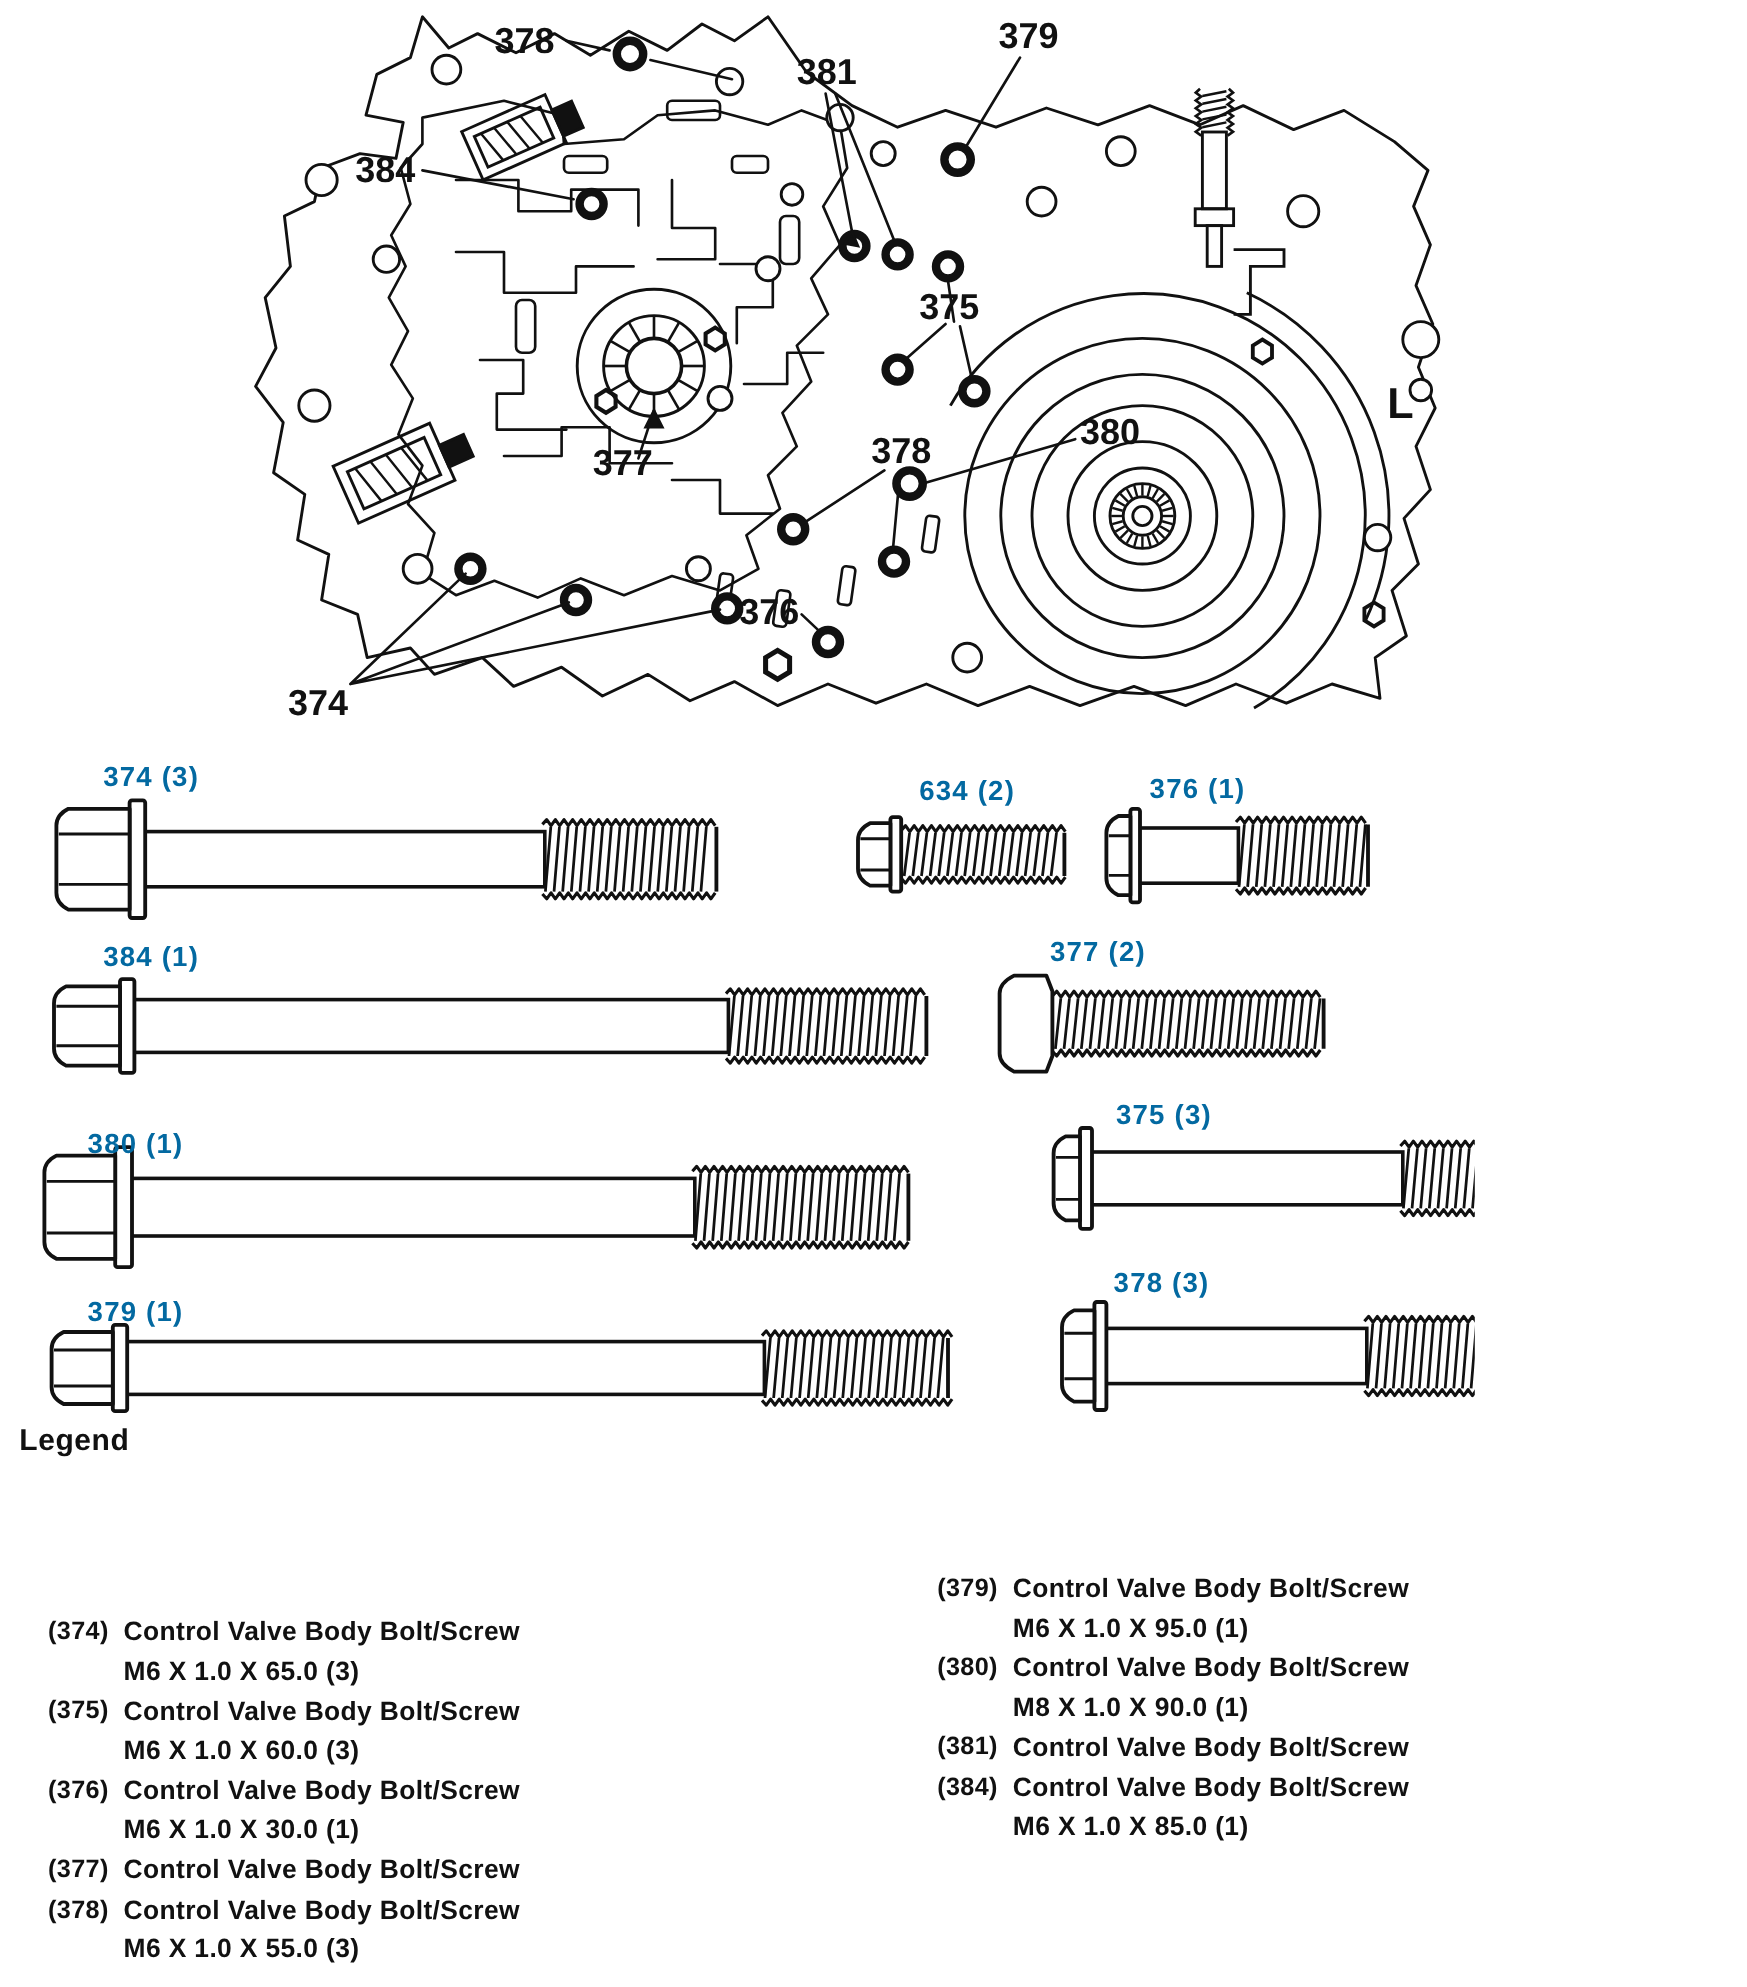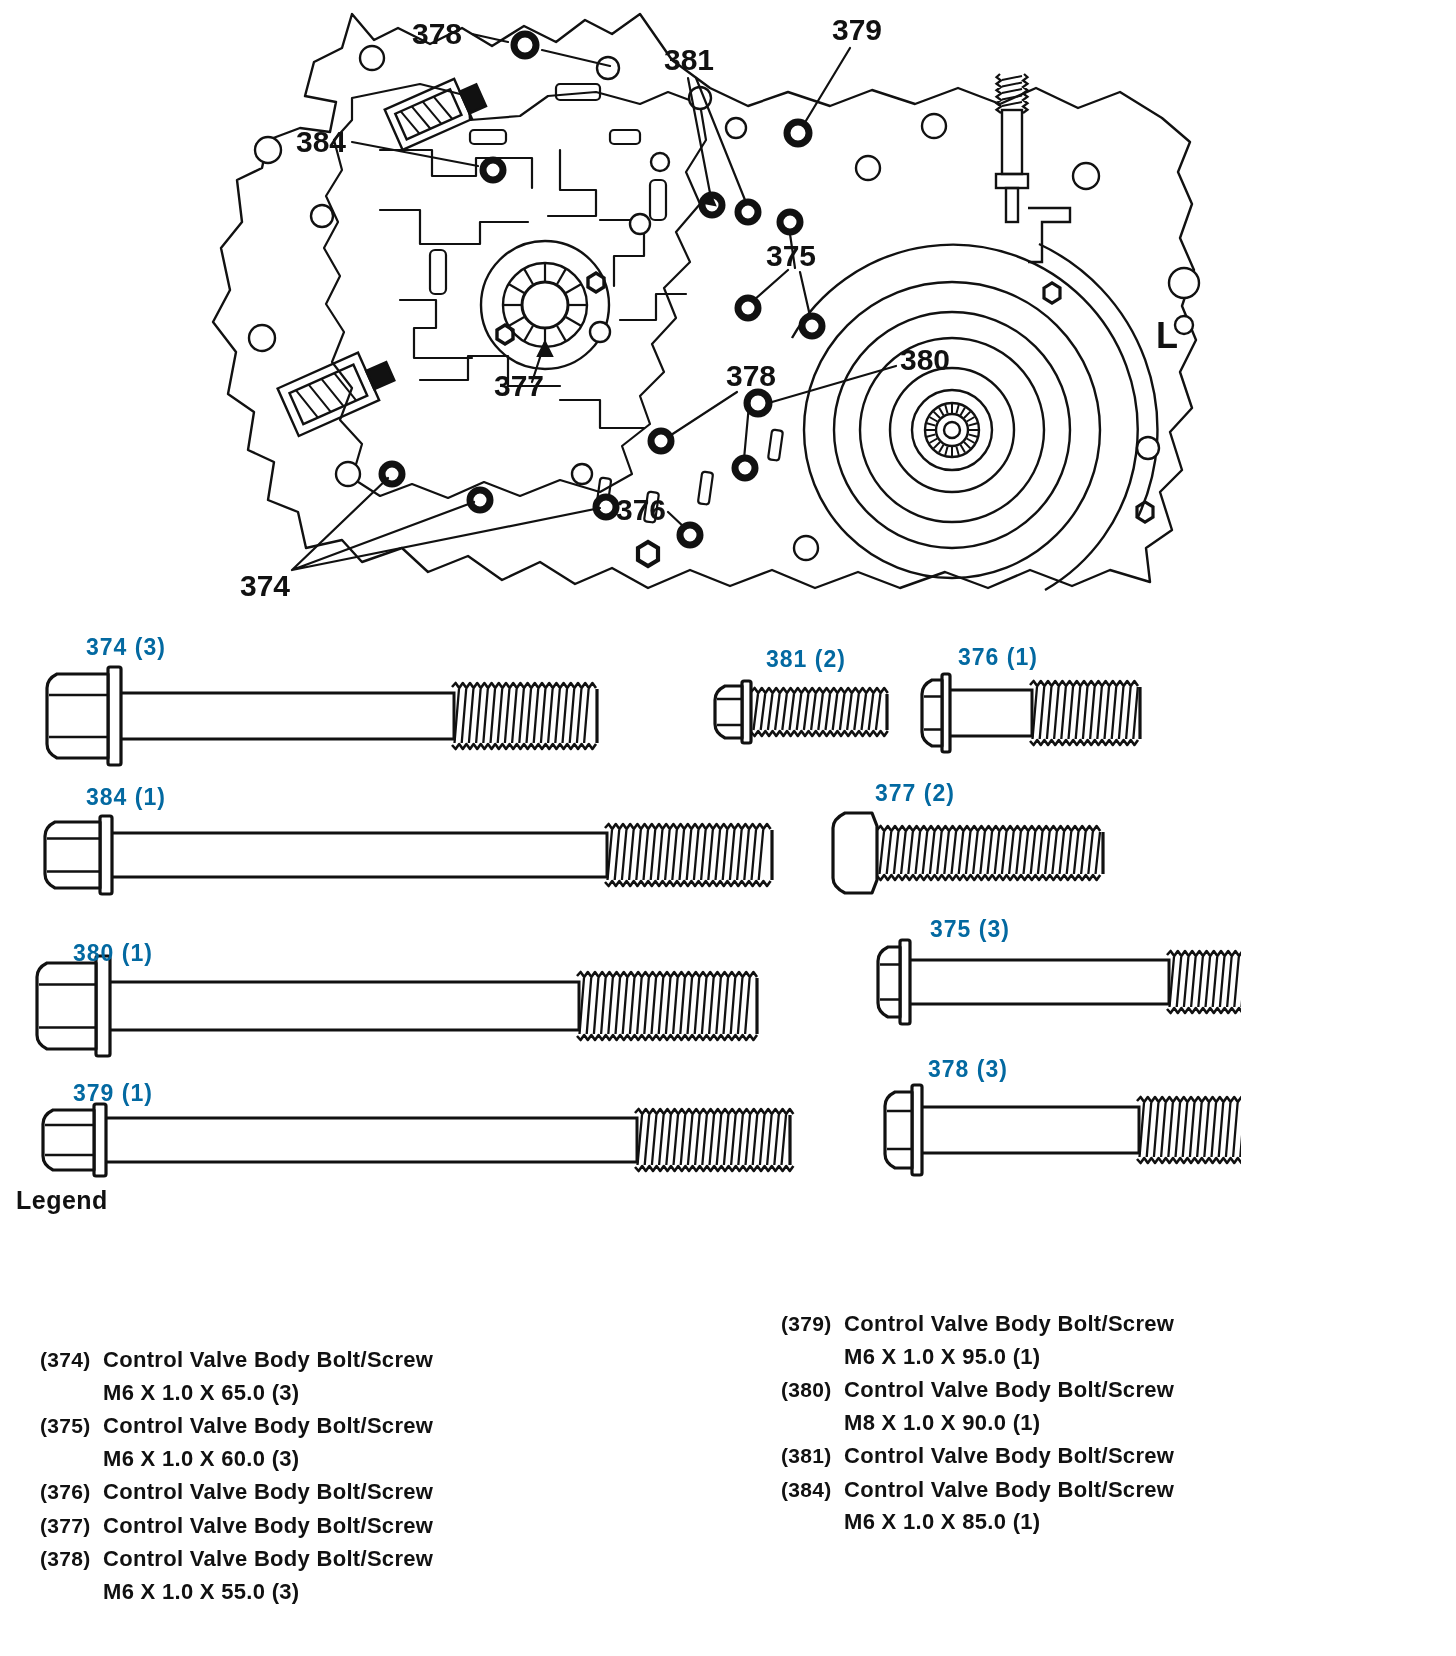--- a/index.html
+++ b/index.html
@@ -1,17 +1,17 @@
 <!DOCTYPE html>
 <html><head>
 <meta charset="utf-8">
 <style>
   html,body{margin:0;padding:0;background:#fff;}
   body{width:1456px;height:1656px;font-family:"Liberation Sans",sans-serif;color:#111;}
-  .page{position:relative;width:1229px;height:1656px;background:#fff;overflow:hidden;padding-left:12px;}
+  .page{position:relative;width:1229px;height:1656px;background:#fff;overflow:hidden;}
   svg.layer{position:absolute;left:0;top:0;}
   .co{font-family:"Liberation Sans",sans-serif;font-size:30px;font-weight:600;fill:#111;}
   .cl{font-family:"Liberation Sans",sans-serif;font-size:36px;font-weight:700;fill:#111;}
   .bolt-label{position:absolute;font-size:23px;font-weight:600;letter-spacing:1px;white-space:nowrap;color:#0369a1;}
   .legend-title{position:absolute;left:16px;top:1186px;font-size:25px;font-weight:700;letter-spacing:.5px;}
   .legend-col{position:absolute;top:1308px;width:660px;}
   .legend-col.left{left:40px;margin-top:36px;}
   .legend-col.right{left:781px;}
   .item{display:flex;margin-bottom:1px;}
   .item .ref{width:63px;flex:none;font-size:21px;font-weight:700;line-height:32.5px;letter-spacing:.3px;}
@@ -295,21 +295,21 @@
         <path d="M 1144,1103 L 1139.5,1157 M 1151.2,1103 L 1146.7,1157 M 1158.4,1103 L 1153.9,1157 M 1165.6000000000001,1103 L 1161.1000000000001,1157 M 1172.8000000000002,1103 L 1168.3000000000002,1157 M 1180.0000000000002,1103 L 1175.5000000000002,1157 M 1187.2000000000003,1103 L 1182.7000000000003,1157 M 1194.4000000000003,1103 L 1189.9000000000003,1157 M 1201.6000000000004,1103 L 1197.1000000000004,1157 M 1208.8000000000004,1103 L 1204.3000000000004,1157 M 1216.0000000000005,1103 L 1211.5000000000005,1157 M 1223.2000000000005,1103 L 1218.7000000000005,1157 M 1230.4000000000005,1103 L 1225.9000000000005,1157 M 1237.6000000000006,1103 L 1233.1000000000006,1157 M 1244.8000000000006,1103 L 1240.3000000000006,1157 M 1252.0000000000007,1103 L 1247.5000000000007,1157 M 1259.2000000000007,1103 L 1254.7000000000007,1157 M 1266.4000000000008,1103 L 1261.9000000000008,1157 M 1273.6000000000008,1103 L 1269.1000000000008,1157 " fill="none" stroke="#111" stroke-width="2.3"></path>
         <path d="M 1277,1103 L 1277,1157" stroke="#111" stroke-width="3.2"></path>
         <rect x="920" y="1107" width="219" height="46" fill="#fff" stroke="#111" stroke-width="3"></rect>
         <rect x="912" y="1085" width="10" height="90" rx="2" fill="#fff" stroke="#111" stroke-width="3.2"></rect>
         <path d="M 912,1092 L 895,1092 Q 885,1097 885,1106 L 885,1154 Q 885,1163 895,1168 L 912,1168 Z" fill="#fff" stroke="#111" stroke-width="3.2" stroke-linejoin="round"></path>
         <path d="M 887,1111 L 912,1111 M 887,1149 L 912,1149" fill="none" stroke="#111" stroke-width="2.4"></path>
       </g>
   </svg>
 
   <div class="bolt-label" style="left:86px;top:634px;">374 (3)</div>
-  <div class="bolt-label" style="left:766px;top:646px;">381 (2)</div>
+  <div class="bolt-label" style="left:766px;top:646px;">634 (2)</div>
   <div class="bolt-label" style="left:958px;top:644px;">376 (1)</div>
   <div class="bolt-label" style="left:86px;top:784px;">384 (1)</div>
   <div class="bolt-label" style="left:875px;top:780px;">377 (2)</div>
   <div class="bolt-label" style="left:73px;top:940px;">380 (1)</div>
   <div class="bolt-label" style="left:930px;top:916px;">375 (3)</div>
   <div class="bolt-label" style="left:73px;top:1080px;">379 (1)</div>
   <div class="bolt-label" style="left:928px;top:1056px;">378 (3)</div>
 
   <div class="legend-title">Legend</div>
 
@@ -325,20 +325,21 @@
       <div class="ref">(375)</div>
       <div class="txt">
           <div>Control Valve Body Bolt/Screw</div>
         <div>M6 X 1.0 X 60.0 (3)</div>
         </div>
     </div>
     <div class="item">
       <div class="ref">(376)</div>
       <div class="txt">
           <div>Control Valve Body Bolt/Screw</div>
+        <div>M6 X 1.0 X 30.0 (1)</div>
         </div>
     </div>
     <div class="item">
       <div class="ref">(377)</div>
       <div class="txt">
           <div>Control Valve Body Bolt/Screw</div>
         </div>
     </div>
     <div class="item">
       <div class="ref">(378)</div>

